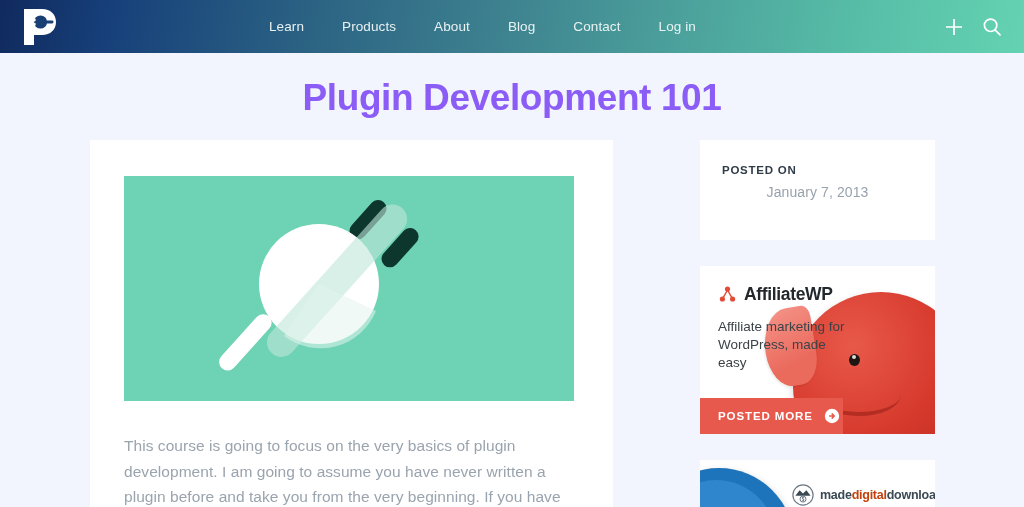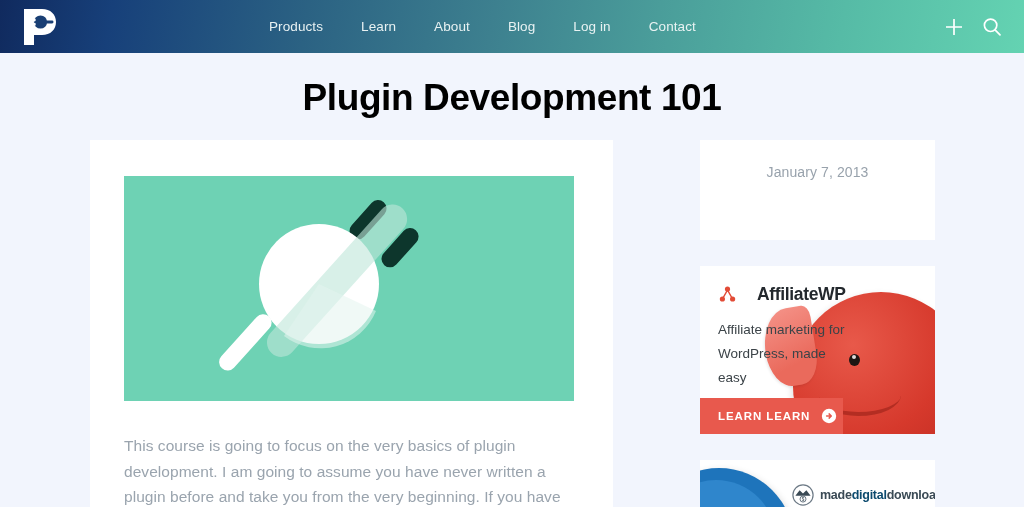--- a/index.html
+++ b/index.html
@@ -81,21 +81,21 @@
     height: 24px;
     display: flex;
     align-items: center;
     justify-content: center;
     cursor: pointer;
   }
 
   
   .page-title {
     text-align: center;
-    color: #000000;
+    color: #8b5cf6;
     font-size: 37px;
     font-weight: bold;
     letter-spacing: -0.4px;
     padding-top: 24px;
     padding-bottom: 6px;
   }
 
   
   .layout {
     position: relative;
@@ -218,36 +218,36 @@
     border-bottom: 4px solid #a6271d;
     border-radius: 0 0 60% 55%;
     opacity: 0.75;
   }
   .awp-logo-row {
     position: absolute;
     left: 18px;
     top: 18px;
     display: flex;
     align-items: center;
-    gap: 20px;
+    gap: 7px;
     z-index: 3;
   }
   .awp-logo-text {
     color: #23282d;
     font-size: 17.5px;
     font-weight: bold;
     letter-spacing: -0.35px;
   }
   .awp-tagline {
     position: absolute;
     left: 18px;
     top: 52px;
     color: #3b4348;
     font-size: 13.5px;
-    line-height: 24px;
+    line-height: 18px;
     z-index: 3;
     max-width: 130px;
   }
   .awp-cta {
     position: absolute;
     left: 0;
     bottom: 0;
     width: 143px;
     height: 36px;
     background: #e8594d;
@@ -301,47 +301,47 @@
     gap: 6px;
     z-index: 3;
   }
   .edd-wordmark {
     font-size: 12.5px;
     font-weight: bold;
     letter-spacing: -0.25px;
     white-space: nowrap;
   }
   .edd-w1 { color: #3a4a55; }
-  .edd-w2 { color: #0c4a6e; text-align: right; }
+  .edd-w2 { color: #c2410c; text-align: right; }
   .edd-w3 { color: #3a4a55; }
 
   .nowrap { white-space: nowrap; }
 </style>
 </head>
 <body>
 
 <header class="site-header">
 
   <a class="logo-block" href="#">
     <svg width="38" height="40" viewBox="0 0 38 40">
       <path d="M4 2 H22 C30.5 2 36 7.4 36 15 C36 22.6 30.5 28 22 28 H14 V38 H4 Z" fill="#ffffff"></path>
       <circle cx="20.5" cy="15" r="6.6" fill="#1a3f74"></circle>
       <rect x="24" y="13.6" width="9.5" height="2.8" rx="1.4" fill="#1a3f74"></rect>
       <rect x="13.2" y="11.4" width="2.5" height="3.0" rx="1.1" fill="#ffffff"></rect>
       <rect x="13.2" y="15.8" width="2.5" height="3.0" rx="1.1" fill="#ffffff"></rect>
     </svg>
   </a>
 
   <nav class="main-nav">
+    <a class="nav-link" href="#">Learn</a>
     <a class="nav-link" href="#">Products</a>
-    <a class="nav-link" href="#">Learn</a>
     <a class="nav-link" href="#">About</a>
     <a class="nav-link" href="#">Blog</a>
+    <a class="nav-link" href="#">Contact</a>
     <a class="nav-link" href="#">Log in</a>
-    <a class="nav-link" href="#">Contact</a>
   </nav>
 
   <div class="header-actions">
     <div class="hdr-icon">
       <svg width="22" height="22" viewBox="0 0 22 22">
         <path d="M11 3 V19 M3 11 H19" stroke="#ffffff" stroke-width="1.7" stroke-linecap="butt"></path>
       </svg>
     </div>
     <div class="hdr-icon">
       <svg width="22" height="22" viewBox="0 0 22 22">
@@ -377,20 +377,21 @@
       </svg>
     </div>
 
     <p class="article-body">This course is going to focus on the very basics of plugin development. I am going to assume you have never written a plugin before and take you from the very beginning. If you have</p>
 
   </main>
 
   <aside class="sidebar">
 
     <section class="widget widget-posted">
+      <div class="widget-label">POSTED ON</div>
       <div class="widget-value">January 7, 2013</div>
     </section>
 
     <section class="widget ad-affiliatewp">
 
       <div class="awp-elephant">
         <div class="awp-ear"></div>
         <div class="awp-eye"></div>
         <div class="awp-eye-glint"></div>
         <div class="awp-mouth"></div>
@@ -402,21 +403,21 @@
           <circle cx="9.5" cy="4" r="2.6" fill="#e24b36"></circle>
           <circle cx="4.4" cy="14" r="2.6" fill="#e24b36"></circle>
           <circle cx="14.6" cy="14" r="2.6" fill="#e24b36"></circle>
         </svg>
         <span class="awp-logo-text">AffiliateWP</span>
       </div>
 
       <div class="awp-tagline">Affiliate marketing for WordPress, made easy</div>
 
       <div class="awp-cta">
-        <span class="awp-cta-text nowrap">LEARN LEARN</span>
+        <span class="awp-cta-text nowrap">POSTED MORE</span>
         <svg width="16" height="16" viewBox="0 0 16 16">
           <circle cx="8" cy="8" r="7.2" fill="#ffffff"></circle>
           <path d="M5.6 8 H10 M8.1 5.9 L10.3 8 L8.1 10.1" stroke="#e8594d" stroke-width="1.5" fill="none" stroke-linecap="round" stroke-linejoin="round"></path>
         </svg>
       </div>
 
     </section>
 
     <section class="widget ad-edd">
       <div class="edd-blue"></div>

